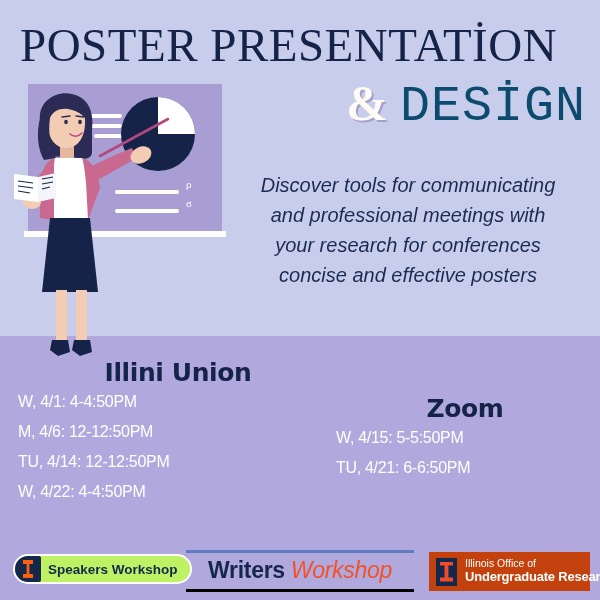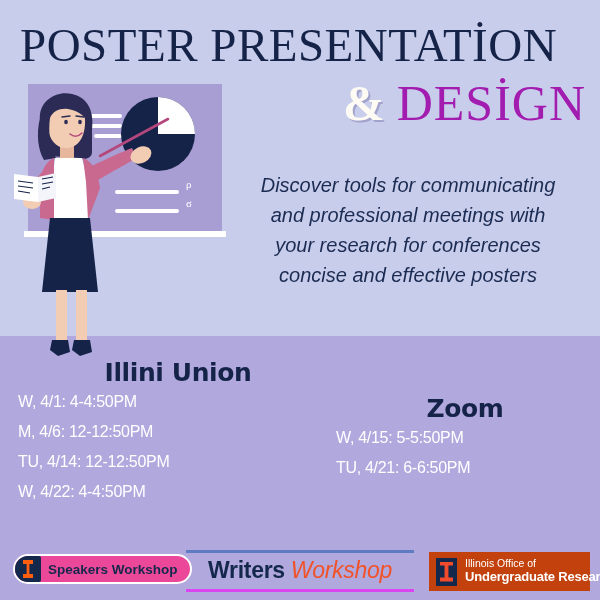--- a/index.html
+++ b/index.html
@@ -54,23 +54,23 @@
   }
   .amp {
     font-family: "Liberation Serif", "DejaVu Serif", serif;
     font-size: 50px;
     font-weight: bold;
     color: #fdfbf4;
     text-shadow: 2px 2px 0 rgba(80,70,140,0.30);
     vertical-align: baseline;
   }
   .design-word {
-    font-family: Liberation Serif, serif;
+    font-family: Liberation Mono, monospace;
     font-size: 50px;
-    color: #a21caf;
+    color: #0c4a6e;
     letter-spacing: 1px;
     margin-left: 12px;
   }
 
   
   .description {
     position: absolute;
     left: 228px; top: 170px;
     width: 360px;
     font-size: 20px;
@@ -117,21 +117,21 @@
     width: 600px; height: 52px;
   }
 
   
   .logo-speakers {
     position: absolute;
     left: 13px; top: 6px;
     height: 30px;
     display: flex;
     align-items: center;
-    background: #ec4899;
+    background: #bef264;
     border: 2px solid #ffffff;
     border-radius: 15px;
     padding-right: 12px;
     box-sizing: border-box;
   }
   .block-i {
     width: 26px; height: 26px;
     background: #14284b;
     border-radius: 13px 2px 2px 13px;
     margin-right: 7px;
@@ -152,21 +152,21 @@
     color: #14284b;
     white-space: nowrap;
   }
 
   
   .logo-writers {
     position: absolute;
     left: 186px; top: 2px;
     width: 228px;
     border-top: 3px solid #5f7cc2;
-    border-bottom: 3px solid #d946ef;
+    border-bottom: 3px solid #000000;
     padding: 4px 0 5px 0;
     text-align: center;
     box-sizing: border-box;
   }
   .lw-a {
     font-size: 23px;
     font-weight: bold;
     color: #14284b;
     letter-spacing: -0.3px;
   }

